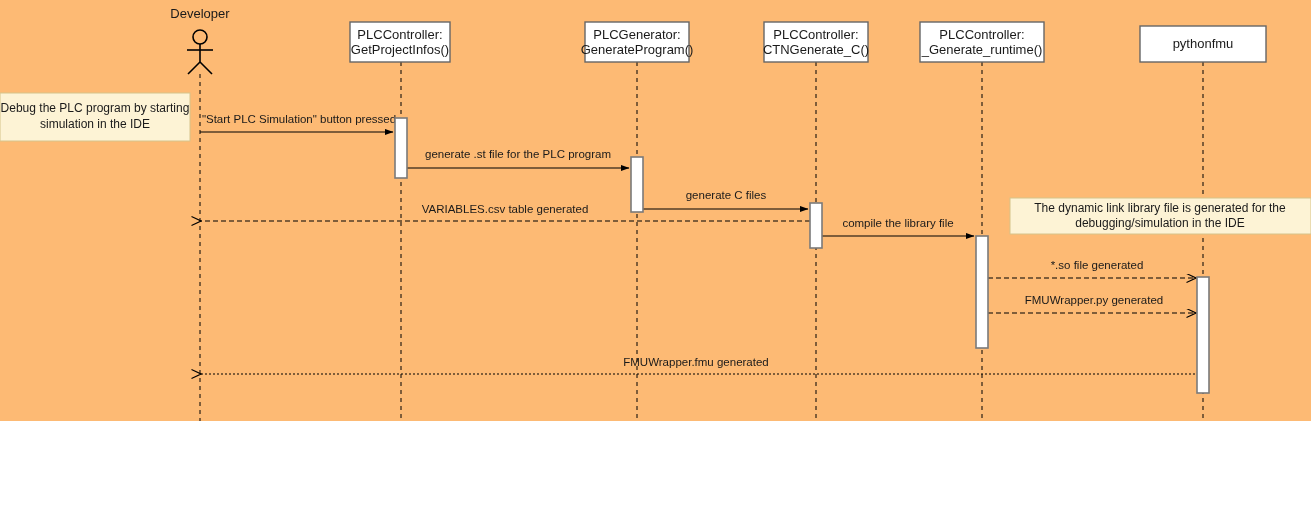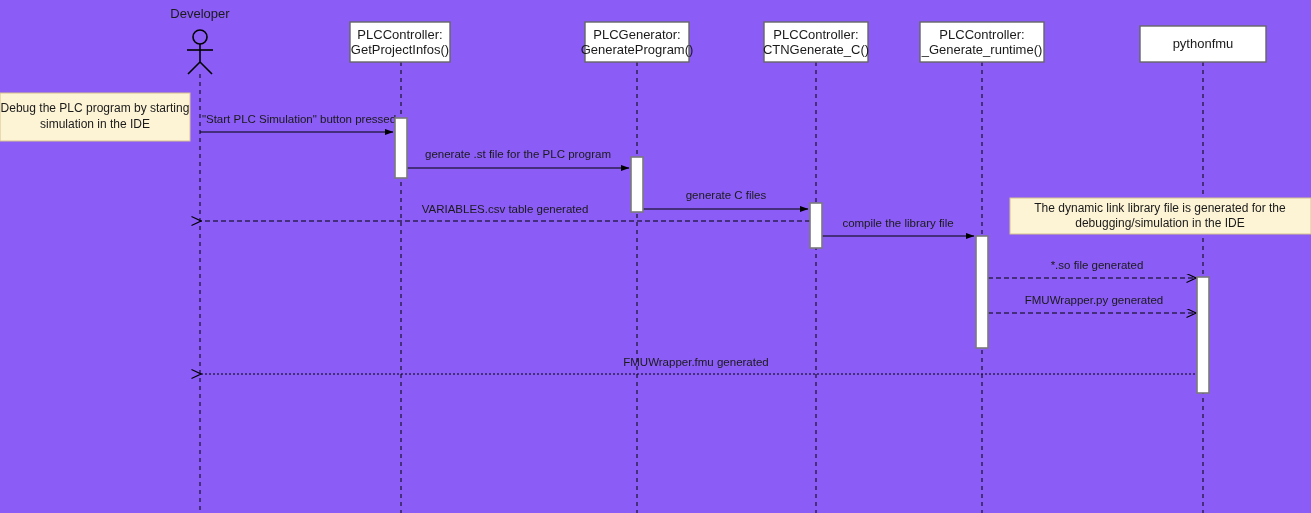--- a/index.html
+++ b/index.html
@@ -8,23 +8,23 @@
     padding: 0;
     background: #ffffff;
   }
   body {
     font-family: "Liberation Sans", sans-serif;
     color: #1a1a1a;
   }
   #diagram-root {
     position: relative;
     width: 1311px;
-    height: 513px;
+    height: 421px;
     overflow: hidden;
-    background: #8b5cf6;
+    background: #fdba74;
   }
   #diagram-svg {
     position: absolute;
     left: 0;
     top: 0;
     width: 1311px;
     height: 513px;
   }
   .lifeline-line {
     stroke: #000000;

